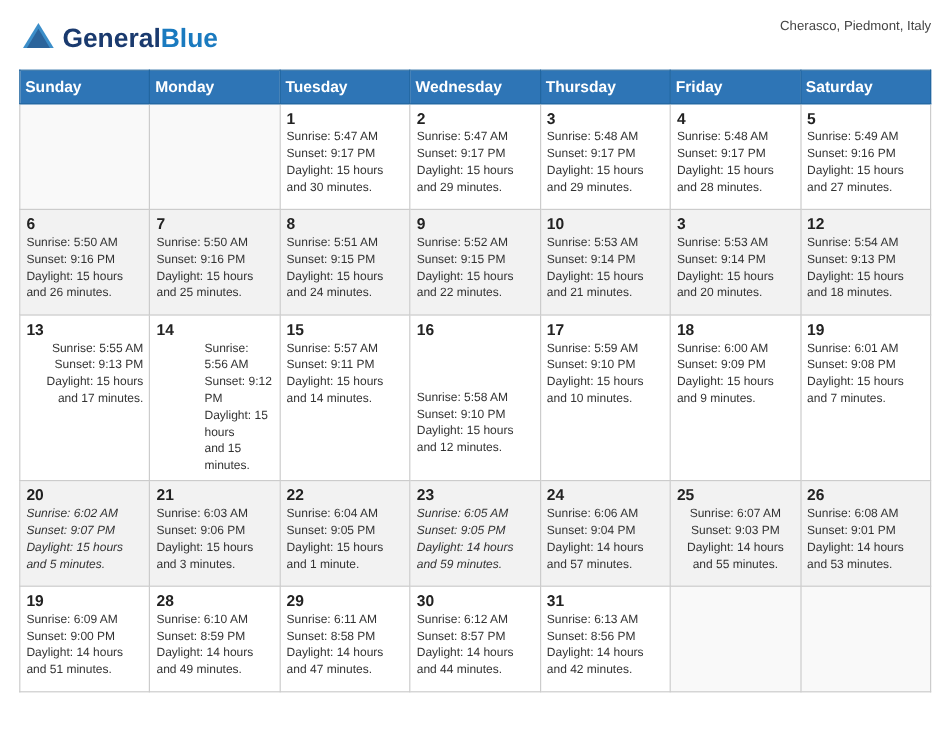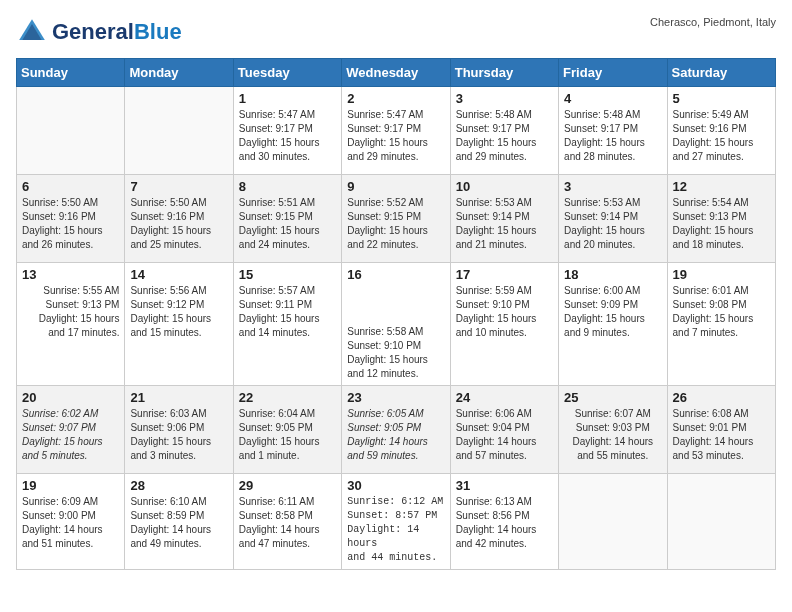--- a/index.html
+++ b/index.html
@@ -212,21 +212,21 @@
       <tr>
         <td>
           <div class="day-number">13</div>
           <div class="day-info" style="white-space: pre-line; text-align: right;">Sunrise: 5:55 AM
 Sunset: 9:13 PM
 Daylight: 15 hours
 and 17 minutes.</div>
         </td>
         <td>
           <div class="day-number">14</div>
-          <div class="day-info" style="white-space: pre-line;">Sunrise: 5:56 AM
+          <div class="day-info" style="white-space: pre-line; margin-left: 40px;">Sunrise: 5:56 AM
 Sunset: 9:12 PM
 Daylight: 15 hours
 and 15 minutes.</div>
         </td>
         <td>
           <div class="day-number">15</div>
           <div class="day-info" style="white-space: pre-line;">Sunrise: 5:57 AM
 Sunset: 9:11 PM
 Daylight: 15 hours
 and 14 minutes.</div>
@@ -328,21 +328,21 @@
         </td>
         <td>
           <div class="day-number">29</div>
           <div class="day-info" style="white-space: pre-line;">Sunrise: 6:11 AM
 Sunset: 8:58 PM
 Daylight: 14 hours
 and 47 minutes.</div>
         </td>
         <td>
           <div class="day-number">30</div>
-          <div class="day-info" style="white-space: pre-line; font-family: Liberation Mono, monospace;">Sunrise: 6:12 AM
+          <div class="day-info" style="white-space: pre-line;">Sunrise: 6:12 AM
 Sunset: 8:57 PM
 Daylight: 14 hours
 and 44 minutes.</div>
         </td>
         <td>
           <div class="day-number">31</div>
           <div class="day-info" style="white-space: pre-line;">Sunrise: 6:13 AM
 Sunset: 8:56 PM
 Daylight: 14 hours
 and 42 minutes.</div>

